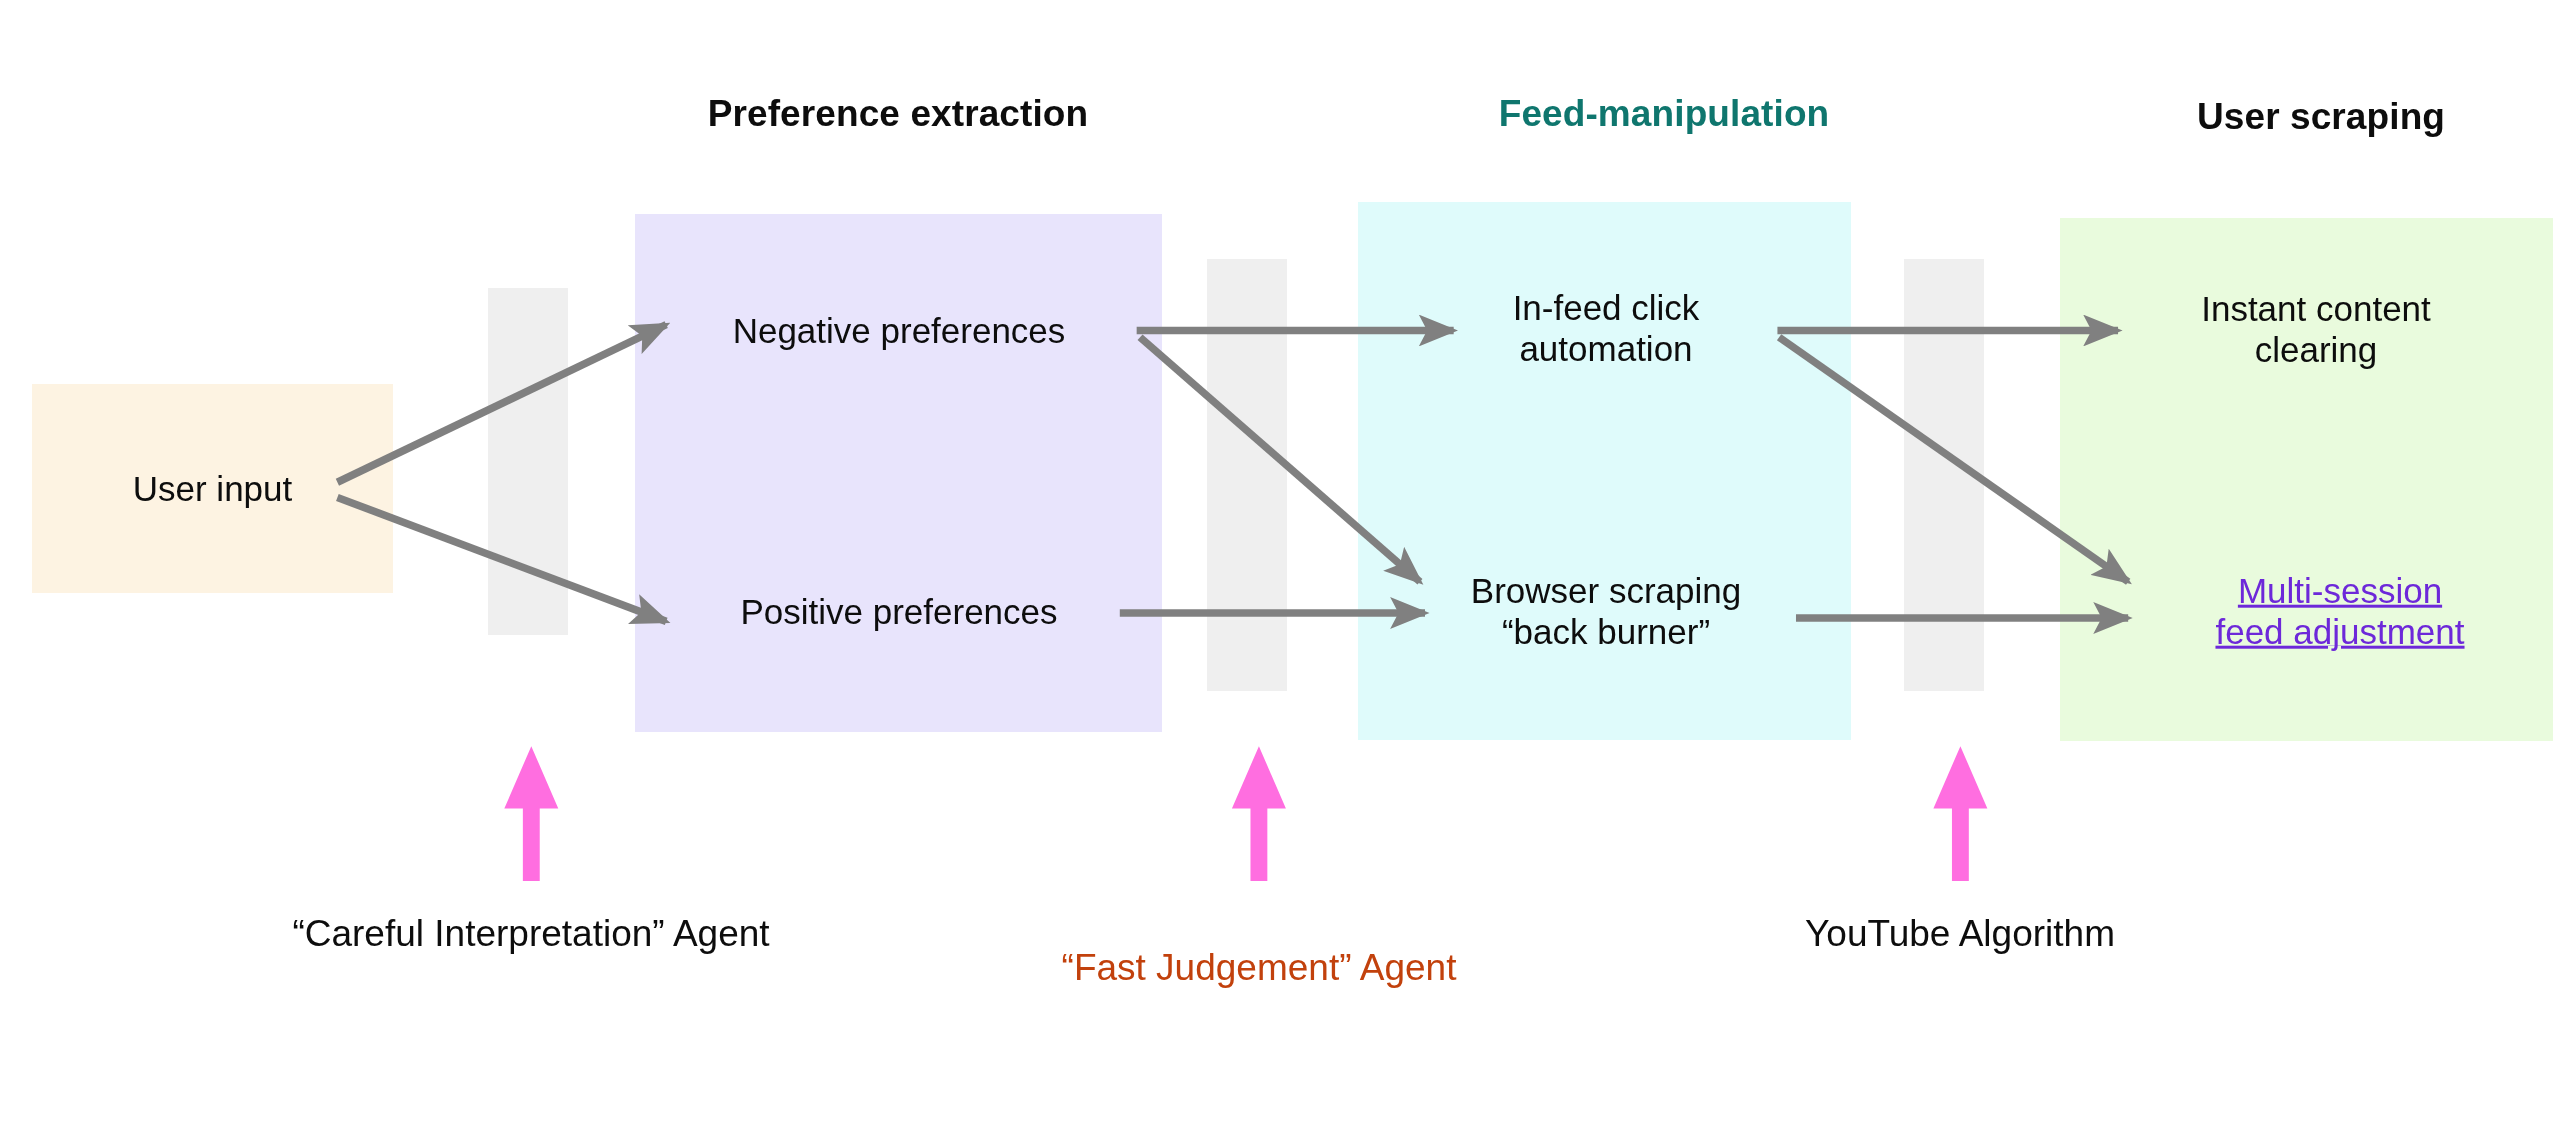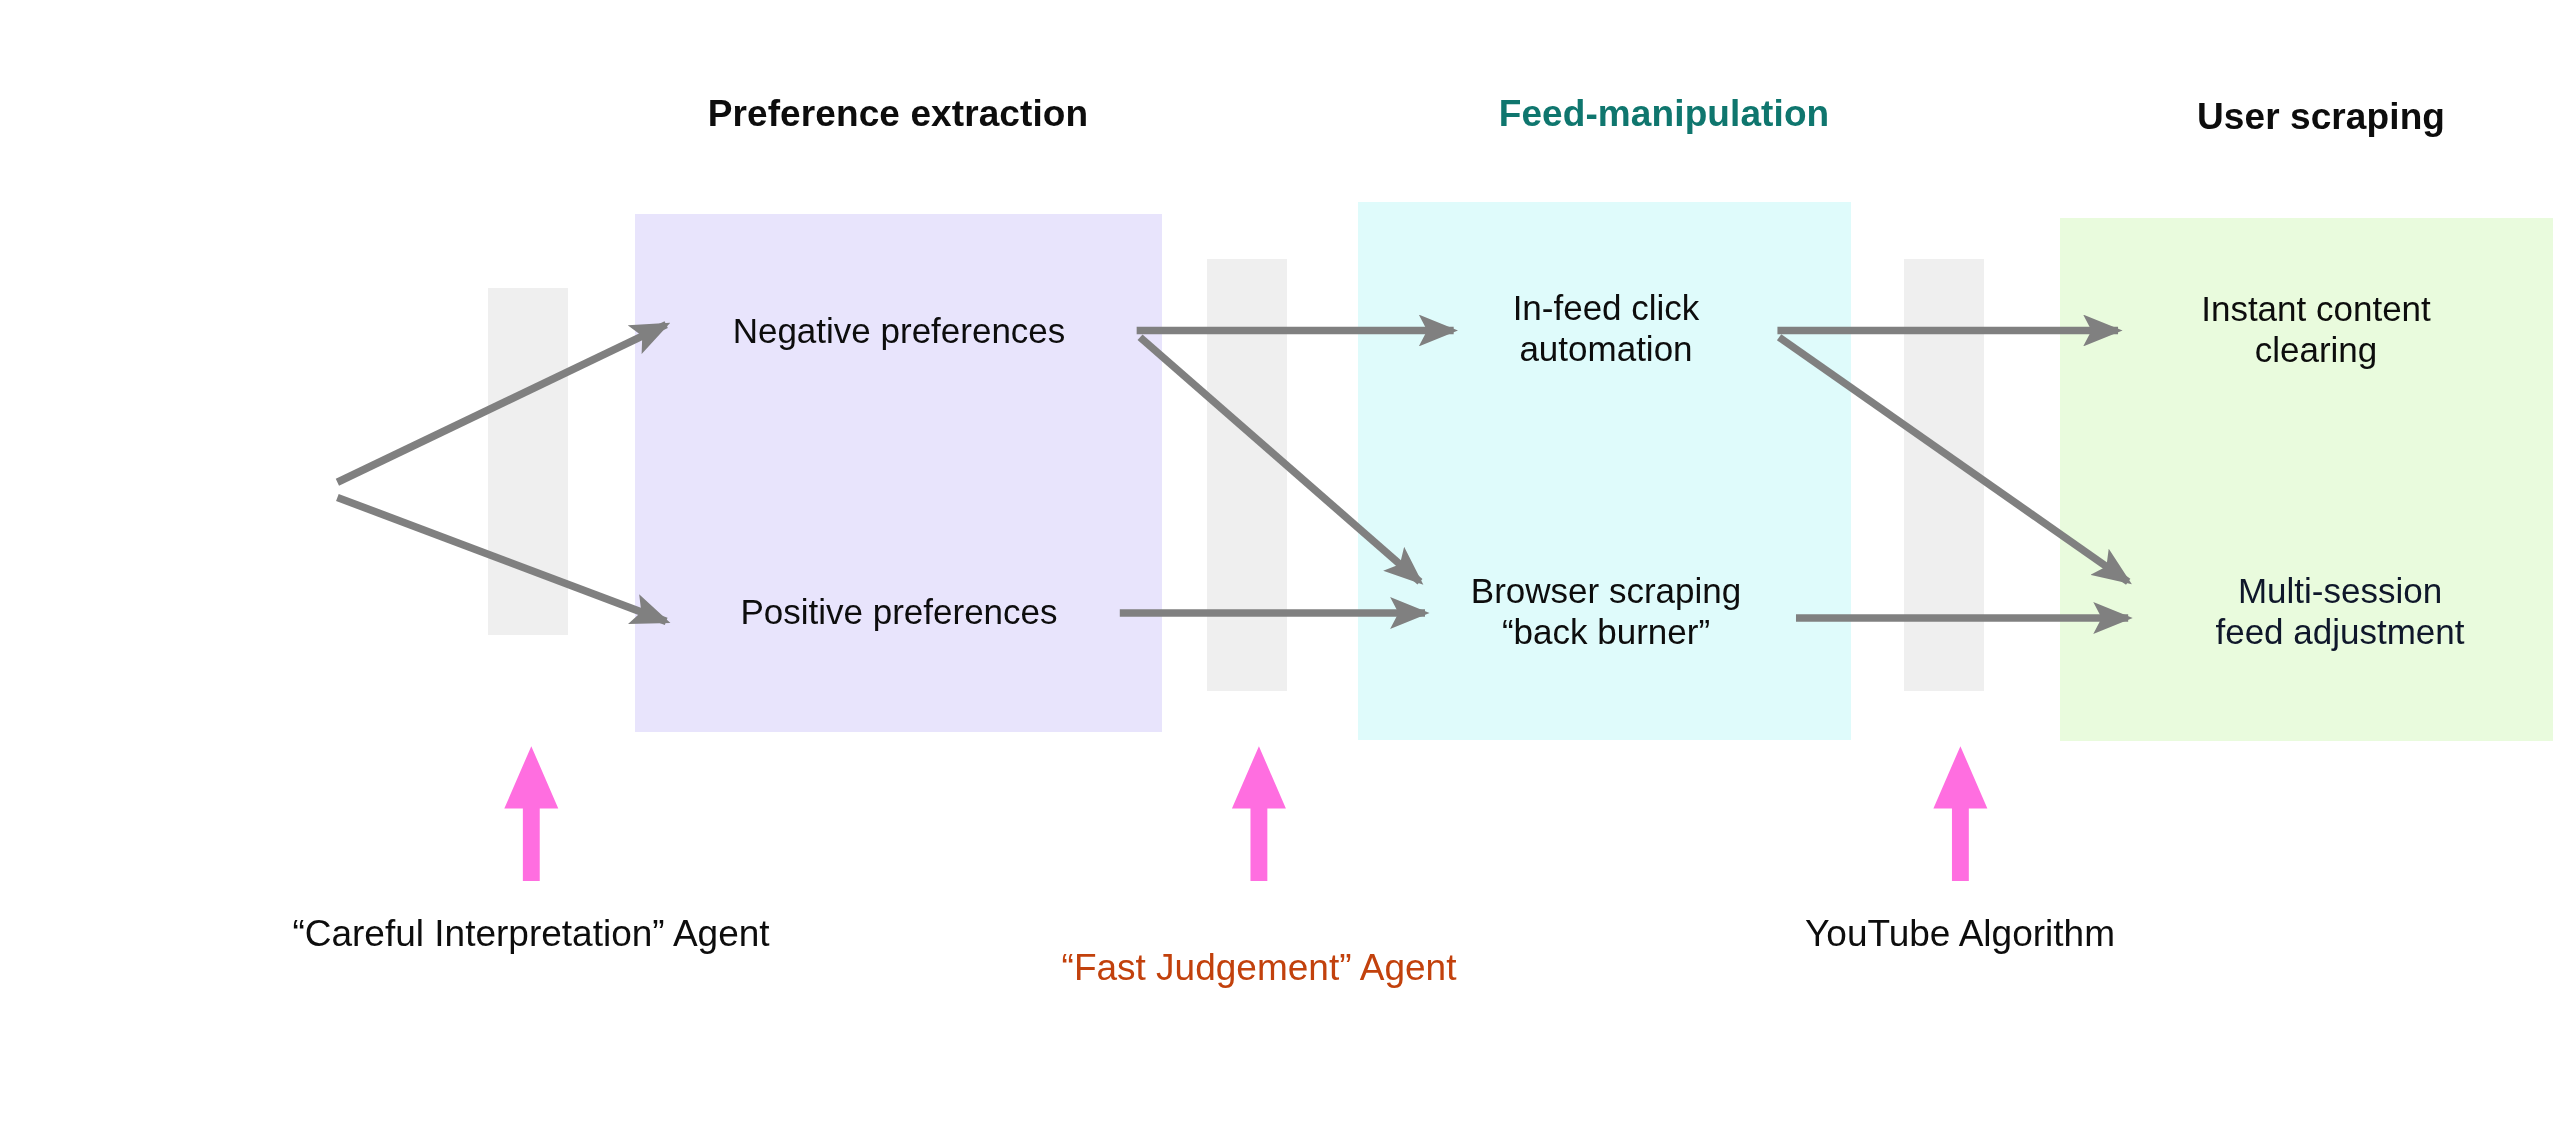--- a/index.html
+++ b/index.html
@@ -98,20 +98,23 @@
       <div class="panel" style="left: 1358px; top: 202px; width: 493px; height: 538px; background: rgb(223, 251, 251);"></div>
       <div class="panel" style="left: 2060px; top: 218px; width: 493px; height: 523px; background: rgb(233, 251, 221);"></div>
     </div>
 
   <div id="bars-layer">
       <div class="agent-bar" style="left: 488px; top: 288px; width: 80px; height: 347px; background: rgb(239, 239, 239);"></div>
       <div class="agent-bar" style="left: 1207px; top: 259px; width: 80px; height: 432px; background: rgb(239, 239, 239);"></div>
       <div class="agent-bar" style="left: 1904px; top: 259px; width: 80px; height: 432px; background: rgb(239, 239, 239);"></div>
     </div>
 
+  <div class="box-user-input" id="user-input-box" style="left: 32px; top: 384px; width: 361px; height: 209px; background: rgb(253, 243, 226);">
+    <span class="box-text">User input</span>
+  </div>
 
   <svg class="overlay" id="connectors-svg" viewBox="0 0 3055 1345" xmlns="http://www.w3.org/2000/svg">
     <defs>
       <marker id="arrowhead" markerWidth="5.2" markerHeight="4.2" refX="4.6" refY="2.1" orient="auto" markerUnits="strokeWidth">
         <path d="M0,0 L5.2,2.1 L0,4.2 L1.1,2.1 Z" fill="#808080"></path>
       </marker>
     </defs>
     <g id="connectors-group">
         <line x1="400" y1="572" x2="790" y2="385" stroke="#808080" stroke-width="9" marker-end="url(#arrowhead)"></line>
         <line x1="400" y1="590" x2="790" y2="737" stroke="#808080" stroke-width="9" marker-end="url(#arrowhead)"></line>
@@ -132,21 +135,21 @@
 
   <div id="nodes-layer">
       <div class="node-label" style="left: 899px; top: 331px; color: rgb(13, 13, 13);">Negative preferences</div>
       <div class="node-label" style="left: 899px; top: 612px; color: rgb(13, 13, 13);">Positive preferences</div>
       <div class="node-label" style="left: 1606px; top: 328px; color: rgb(13, 13, 13);">In-feed click
 automation</div>
       <div class="node-label" style="left: 1606px; top: 611px; color: rgb(13, 13, 13);">Browser scraping
 “back burner”</div>
       <div class="node-label" style="left: 2316px; top: 329px; color: rgb(13, 13, 13);">Instant content
 clearing</div>
-      <div class="node-label" style="left: 2340px; top: 611px; color: #0f172a;">Multi-session
+      <div class="node-label" style="left: 2340px; top: 611px; color: #6d28d9; text-decoration: underline;">Multi-session
 feed adjustment</div>
     </div>
 
   <svg class="overlay" id="agent-arrows-svg" viewBox="0 0 3055 1345" xmlns="http://www.w3.org/2000/svg">
     <g id="agent-arrows-group">
         <polygon points="630,885 662,959 640,959 640,1045 620,1045 620,959 598,959" fill="#ff6ee0"></polygon>
         <polygon points="1493,885 1525,959 1503,959 1503,1045 1483,1045 1483,959 1461,959" fill="#ff6ee0"></polygon>
         <polygon points="2325,885 2357,959 2335,959 2335,1045 2315,1045 2315,959 2293,959" fill="#ff6ee0"></polygon>
       </g>
   </svg>

